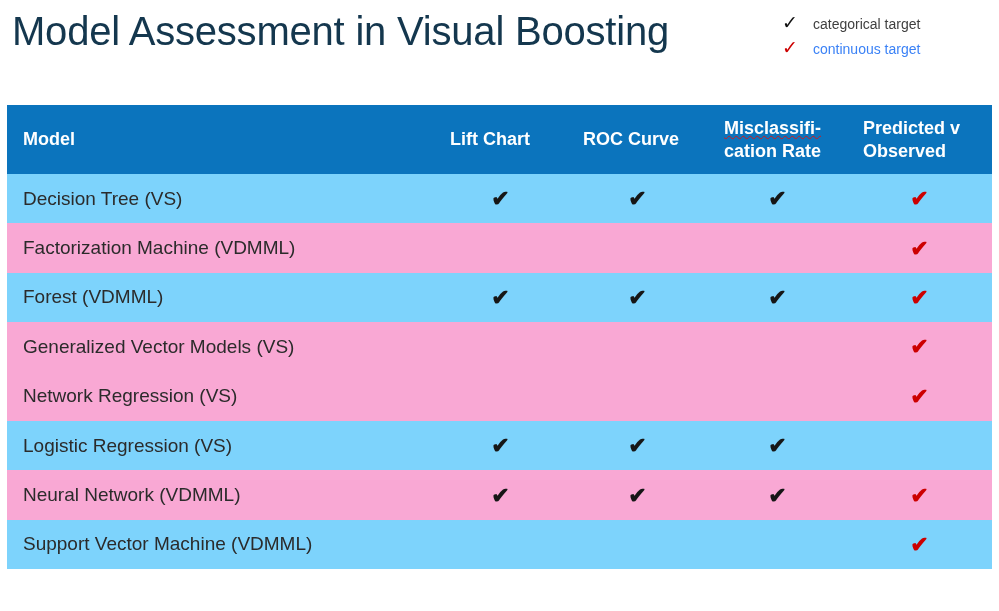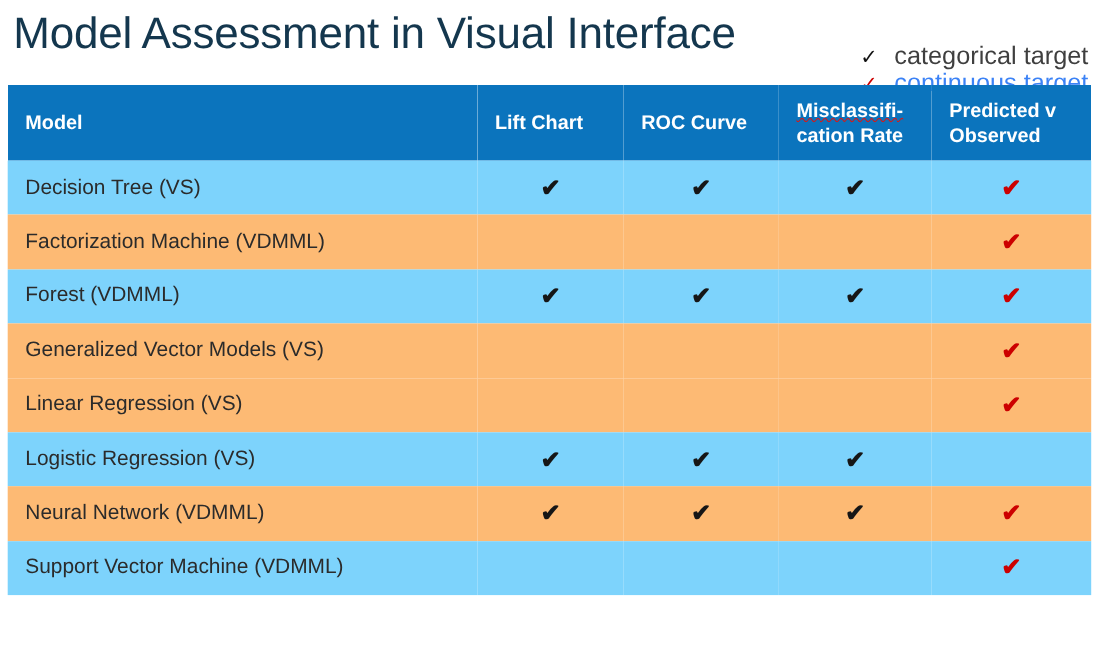--- a/index.html
+++ b/index.html
@@ -52,33 +52,32 @@
     flex: 0 0 38px;
     font-size: 19px;
     line-height: 25px;
     text-align: left;
     padding-left: 7px;
     box-sizing: border-box;
   }
   .legend-check.black { color: #111111; }
   .legend-check.red   { color: #cc0000; }
   .legend-label {
-    font-size: 23px;
+    font-size: 14px;
     line-height: 25px;
     white-space: nowrap;
-    margin-top: 28px;
   }
   .legend-label.black { color: #3f3f3f; }
   .legend-label.red   { color: #3b82f6; }
 
   
   .table {
     position: absolute;
     left: 7px;
-    top: 77px;
+    top: 105px;
     width: 985px;
     border-collapse: separate;
     border-spacing: 0;
     table-layout: fixed;
   }
   .table td, .table th {
     padding: 0;
     margin: 0;
     border: 0;
     background-clip: padding-box;
@@ -116,42 +115,42 @@
     border-right: 3px solid #ffffff;
     border-bottom: 2px solid #ffffff;
     font-size: 19px;
     color: #2b2b2b;
     vertical-align: middle;
   }
   tbody td:last-child { border-right: 0; }
   tbody tr:last-child td { border-bottom: 0; margin-left: 20px; }
 
   tbody tr.odd  td { background: #7dd3fc; }
-  tbody tr.even td { background: #fdba74; }
+  tbody tr.even td { background: #f9a8d4; }
 
   td.model-cell { padding-left: 16px; }
   td.mark-cell  { text-align: center; }
 
   .chk {
     display: inline-block;
     font-size: 22px;
     font-weight: bold;
     line-height: 1;
     transform: translateY(1px);
   }
   .chk.black { color: #161616; }
   .chk.red   { color: #cc0000; }
   .chk.none  { visibility: hidden; }
 </style>
 </head>
 <body>
 
 <div id="page">
 
-  <div class="page-title">Model Assessment in Visual Interface</div>
+  <div class="page-title">Model Assessment in Visual Boosting</div>
 
   <div class="legend">
     <div class="legend-row">
       <span class="legend-check black">✓</span>
       <span class="legend-label black">categorical target</span>
     </div>
     <div class="legend-row">
       <span class="legend-check red">✓</span>
       <span class="legend-label red">continuous target</span>
     </div>
@@ -207,21 +206,21 @@
           <td class="mark-cell"><span class="chk red">✔</span></td>
         </tr>
         <tr class="even">
           <td class="model-cell">Generalized Vector Models (VS)</td>
           <td class="mark-cell"><span class="chk none">✔</span></td>
           <td class="mark-cell"><span class="chk none">✔</span></td>
           <td class="mark-cell"><span class="chk none">✔</span></td>
           <td class="mark-cell"><span class="chk red">✔</span></td>
         </tr>
         <tr class="even">
-          <td class="model-cell">Linear Regression (VS)</td>
+          <td class="model-cell">Network Regression (VS)</td>
           <td class="mark-cell"><span class="chk none">✔</span></td>
           <td class="mark-cell"><span class="chk none">✔</span></td>
           <td class="mark-cell"><span class="chk none">✔</span></td>
           <td class="mark-cell"><span class="chk red">✔</span></td>
         </tr>
         <tr class="odd">
           <td class="model-cell">Logistic Regression (VS)</td>
           <td class="mark-cell"><span class="chk black">✔</span></td>
           <td class="mark-cell"><span class="chk black">✔</span></td>
           <td class="mark-cell"><span class="chk black">✔</span></td>

